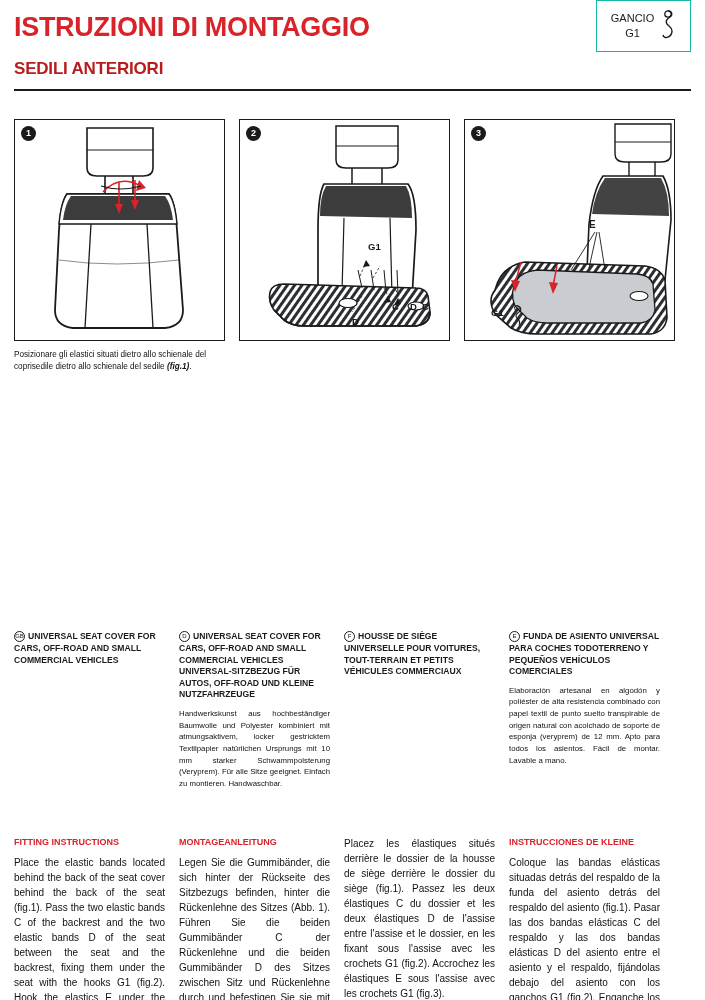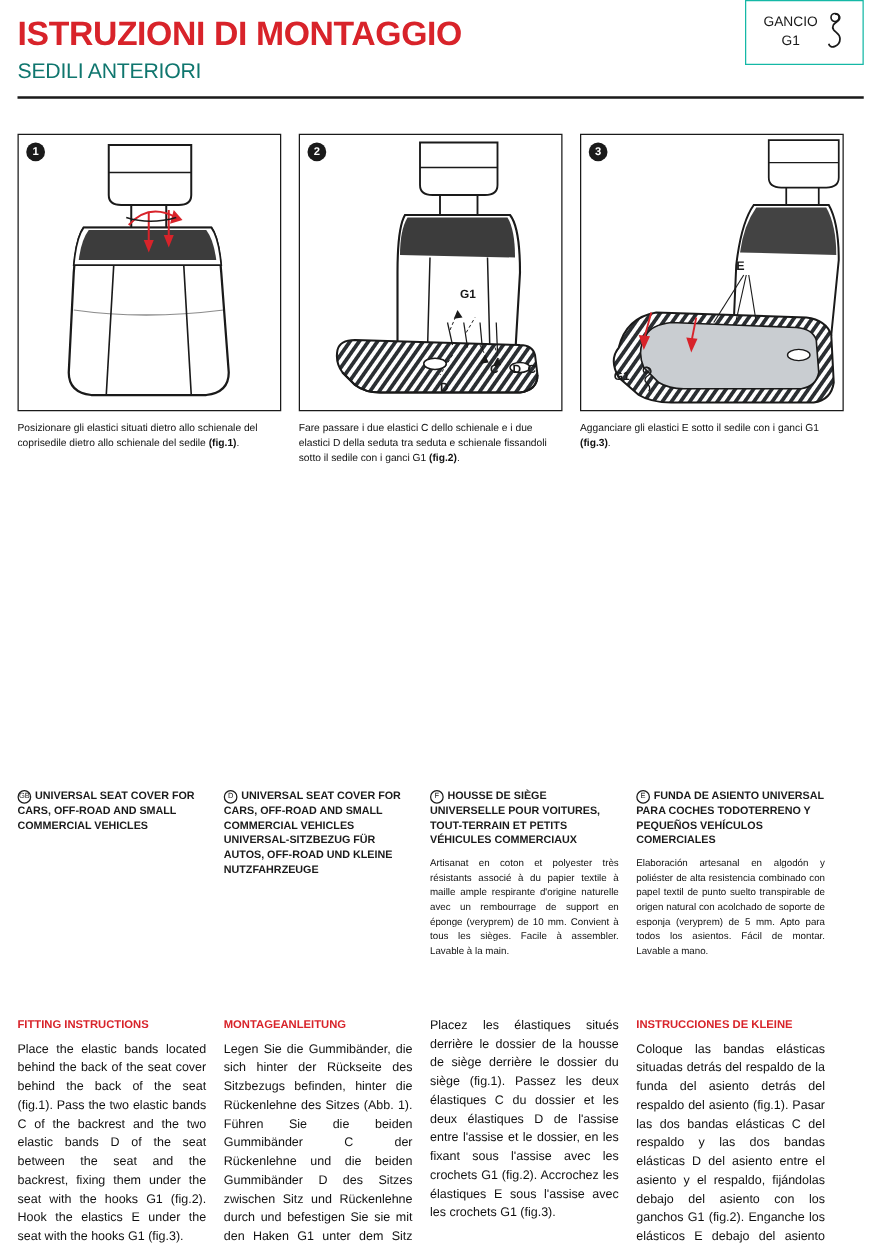--- a/index.html
+++ b/index.html
@@ -31,24 +31,24 @@
   .title-main {
     font-size: 27px;
     font-weight: bold;
     color: #d8232a;
     letter-spacing: -0.3px;
     line-height: 1.05;
     margin: 0;
   }
   .title-sub {
     font-size: 17px;
-    font-weight: normal;
-    color: #0f766e;
+    font-weight: bold;
+    color: #b91c1c;
     letter-spacing: -0.2px;
-    margin: 6px 0 0 0;
+    margin: 18px 0 0 0;
   }
   .rule {
     height: 2px;
     background: #1a1a1a;
     margin-top: 10px;
   }
   .gancio-box {
     position: absolute;
     right: 0;
     top: 0;
@@ -103,21 +103,21 @@
     text-align: center;
     z-index: 5;
     font-weight: bold;
   }
   .fig-caption {
     font-size: 8.2px;
     line-height: 1.45;
     margin-top: 8px;
     color: #111;
   }
-  .fig-caption b { font-weight: bold; }
+  .fig-caption b { font-weight: bold; font-style: italic; }
 
   
   .lang-row {
     display: flex;
     gap: 14px;
     margin-top: 250px;
   }
   .lang-col { width: 151px; }
   .lang-title {
     font-size: 8.6px;
@@ -272,21 +272,20 @@
             <path d="M161 184 L154 185 L158 178 Z"></path>
           </g>
 
           <text x="128" y="130" font-family="Liberation Sans, sans-serif" font-size="9.5" font-weight="bold" fill="#1a1a1a">G1</text>
           <text x="152" y="190" font-family="Liberation Sans, sans-serif" font-size="9.5" font-weight="bold" fill="#1a1a1a">C</text>
           <text x="170" y="190" font-family="Liberation Sans, sans-serif" font-size="9.5" font-weight="bold" fill="#1a1a1a">D</text>
           <text x="182" y="190" font-family="Liberation Sans, sans-serif" font-size="9.5" font-weight="bold" fill="#1a1a1a">C</text>
           <text x="112" y="205" font-family="Liberation Sans, sans-serif" font-size="9.5" font-weight="bold" fill="#1a1a1a">D</text>
         </svg>
       </div>
-      <p class="fig-caption"><span>Fare passare i due elastici C dello schienale e i due elastici D della seduta tra seduta e schienale fissandoli sotto il sedile con i ganci G1 </span><b>(fig.2)</b><span>.</span></p>
     </div>
 
     <div class="fig-col">
       <div class="fig-box">
         <div class="fig-num">3</div>
         <svg width="209" height="220" viewBox="0 0 209 220">
           <defs>
             <pattern id="hatch3" width="6" height="6" patternUnits="userSpaceOnUse" patternTransform="rotate(35)">
               <rect width="6" height="6" fill="#ffffff"></rect>
               <rect width="3" height="6" fill="#2b2f33"></rect>
@@ -319,38 +318,37 @@
             <path d="M84 162 L88 174 L93 163 Z" stroke="none"></path>
           </g>
 
           <text x="26" y="196" font-family="Liberation Sans, sans-serif" font-size="9.5" font-weight="bold" fill="#1a1a1a">G1</text>
           <g>
             <path d="M52 186 C56 186 57 190 54 192 C51 194 50 196 52 198 C54 200 56 202 54 205" fill="none" stroke="#1a1a1a" stroke-width="1.1"></path>
             <circle cx="52" cy="188" r="2.4" fill="none" stroke="#1a1a1a" stroke-width="1"></circle>
           </g>
         </svg>
       </div>
-      <p class="fig-caption"><span>Agganciare gli elastici E sotto il sedile con i ganci G1 </span><b>(fig.3)</b><span>.</span></p>
     </div>
   </div>
 
   <div class="lang-row">
     <div class="lang-col">
       <p class="lang-title"><span class="flag-mark">GB</span><span>UNIVERSAL SEAT COVER FOR CARS, OFF-ROAD AND SMALL COMMERCIAL VEHICLES</span></p>
     </div>
     <div class="lang-col">
       <p class="lang-title"><span class="flag-mark">D</span><span>UNIVERSAL SEAT COVER FOR CARS, OFF-ROAD AND SMALL COMMERCIAL VEHICLES UNIVERSAL-SITZBEZUG FÜR AUTOS, OFF-ROAD UND KLEINE NUTZFAHRZEUGE</span></p>
+      <p class="lang-body">Handwerkskunst aus hochbeständiger Baumwolle und Polyester kombiniert mit atmungsaktivem, locker gestricktem Textilpapier natürlichen Ursprungs mit 10 mm starker Schwammpolsterung (Veryprem). Für alle Sitze geeignet. Einfach zu montieren. Handwaschbar.</p>
     </div>
     <div class="lang-col">
       <p class="lang-title"><span class="flag-mark">F</span><span>HOUSSE DE SIÈGE UNIVERSELLE POUR VOITURES, TOUT-TERRAIN ET PETITS VÉHICULES COMMERCIAUX</span></p>
-      <p class="lang-body">Artisanat en coton et polyester très résistants associé à du papier textile à maille ample respirante d'origine naturelle avec un rembourrage de support en éponge (veryprem) de 10 mm. Convient à tous les sièges. Facile à assembler. Lavable à la main.</p>
     </div>
     <div class="lang-col">
       <p class="lang-title"><span class="flag-mark">E</span><span>FUNDA DE ASIENTO UNIVERSAL PARA COCHES TODOTERRENO Y PEQUEÑOS VEHÍCULOS COMERCIALES</span></p>
-      <p class="lang-body">Elaboración artesanal en algodón y poliéster de alta resistencia combinado con papel textil de punto suelto transpirable de origen natural con acolchado de soporte de esponja (veryprem) de 5 mm. Apto para todos los asientos. Fácil de montar. Lavable a mano.</p>
+      <p class="lang-body">Elaboración artesanal en algodón y poliéster de alta resistencia combinado con papel textil de punto suelto transpirable de origen natural con acolchado de soporte de esponja (veryprem) de 12 mm. Apto para todos los asientos. Fácil de montar. Lavable a mano.</p>
     </div>
   </div>
 
   <div class="fit-row">
     <div class="lang-col">
       <p class="fit-title">FITTING INSTRUCTIONS</p>
       <p class="fit-body">Place the elastic bands located behind the back of the seat cover behind the back of the seat (fig.1).  Pass the two elastic bands C of the backrest and the two elastic bands D of the seat between the seat and the backrest, fixing them under the seat with the hooks G1 (fig.2). Hook the elastics E under the seat with the hooks G1 (fig.3).</p>
     </div>
     <div class="lang-col">
       <p class="fit-title">MONTAGEANLEITUNG</p>

